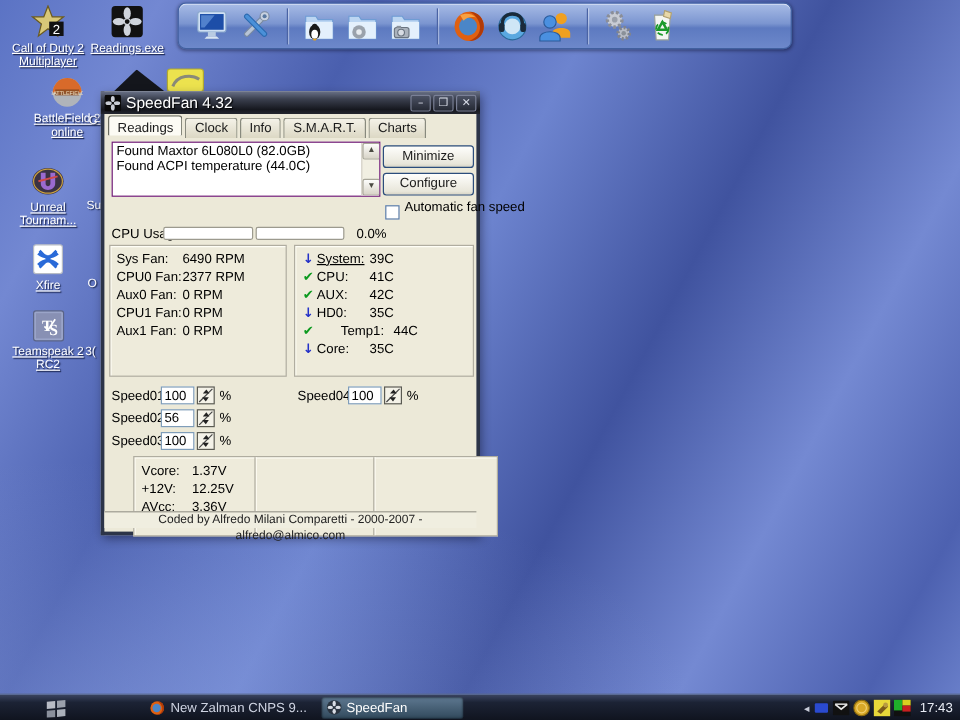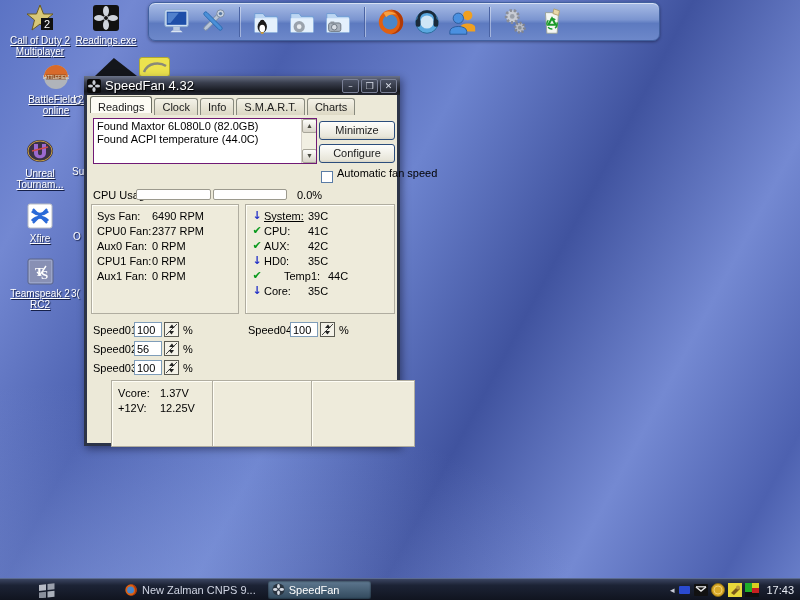--- a/index.html
+++ b/index.html
@@ -435,23 +435,28 @@
       <div style="position:absolute;left:199px;top:0;width:1px;height:100%;background:#b0ada0;box-shadow:1px 0 0 #fffef6;"></div>
       <div style="padding:4px 6px;">
         <div class="row">
             <span style="width:42px;">Vcore:</span>
             <span>1.37V</span>
           </div>
         <div class="row">
             <span style="width:42px;">+12V:</span>
             <span>12.25V</span>
           </div>
+        <div class="row">
+            <span style="width:42px;">AVcc:</span>
+            <span>3.36V</span>
+          </div>
       </div>
     </div>
 
+    <div class="statusbar">Coded by Alfredo Milani Comparetti - 2000-2007 - alfredo@almico.com</div>
   </div>
 </div>
 
 <div class="abs taskbar">
   <div style="width:58px;height:22px;display:flex;align-items:center;padding-left:38px;cursor:pointer;">
     <svg width="18" height="16" viewBox="0 0 18 16">
         <g transform="skewY(-6)">
           <rect x="1" y="3" width="7" height="6" fill="#b8bcc6"></rect>
           <rect x="9.5" y="3" width="7" height="6" fill="#9aa0ac"></rect>
           <rect x="1" y="10.5" width="7" height="6" fill="#8a909c"></rect>
@@ -460,21 +465,21 @@
       </svg>
   </div>
   <div class="task" style="margin-left:62px;">
     <svg width="14" height="14" viewBox="0 0 32 32">
         <circle cx="16" cy="16" r="13" fill="#e06010"></circle>
         <circle cx="15" cy="16" r="8" fill="#4a86c8"></circle>
         <path d="M16 3 C24 3 29 9 29 16 C29 23 24 29 16 29 C24 26 27 20 25 13 C23 7 19 4 16 3 Z" fill="#b03a08"></path>
       </svg>
     <span>New Zalman CNPS 9...</span>
   </div>
-  <div class="task active" style="width:103px;">
+  <div class="task active" style="width:118px;">
     <svg width="13" height="13" viewBox="0 0 14 14">
         <circle cx="7" cy="7" r="6.5" fill="#2a3440"></circle>
         <ellipse cx="7" cy="3.5" rx="1.5" ry="2.4" fill="#d8dce4"></ellipse>
         <ellipse cx="7" cy="10.5" rx="1.5" ry="2.4" fill="#d8dce4"></ellipse>
         <ellipse cx="3.5" cy="7" rx="2.4" ry="1.5" fill="#d8dce4"></ellipse>
         <ellipse cx="10.5" cy="7" rx="2.4" ry="1.5" fill="#d8dce4"></ellipse>
       </svg>
     <span>SpeedFan</span>
   </div>
   <div class="tray">

